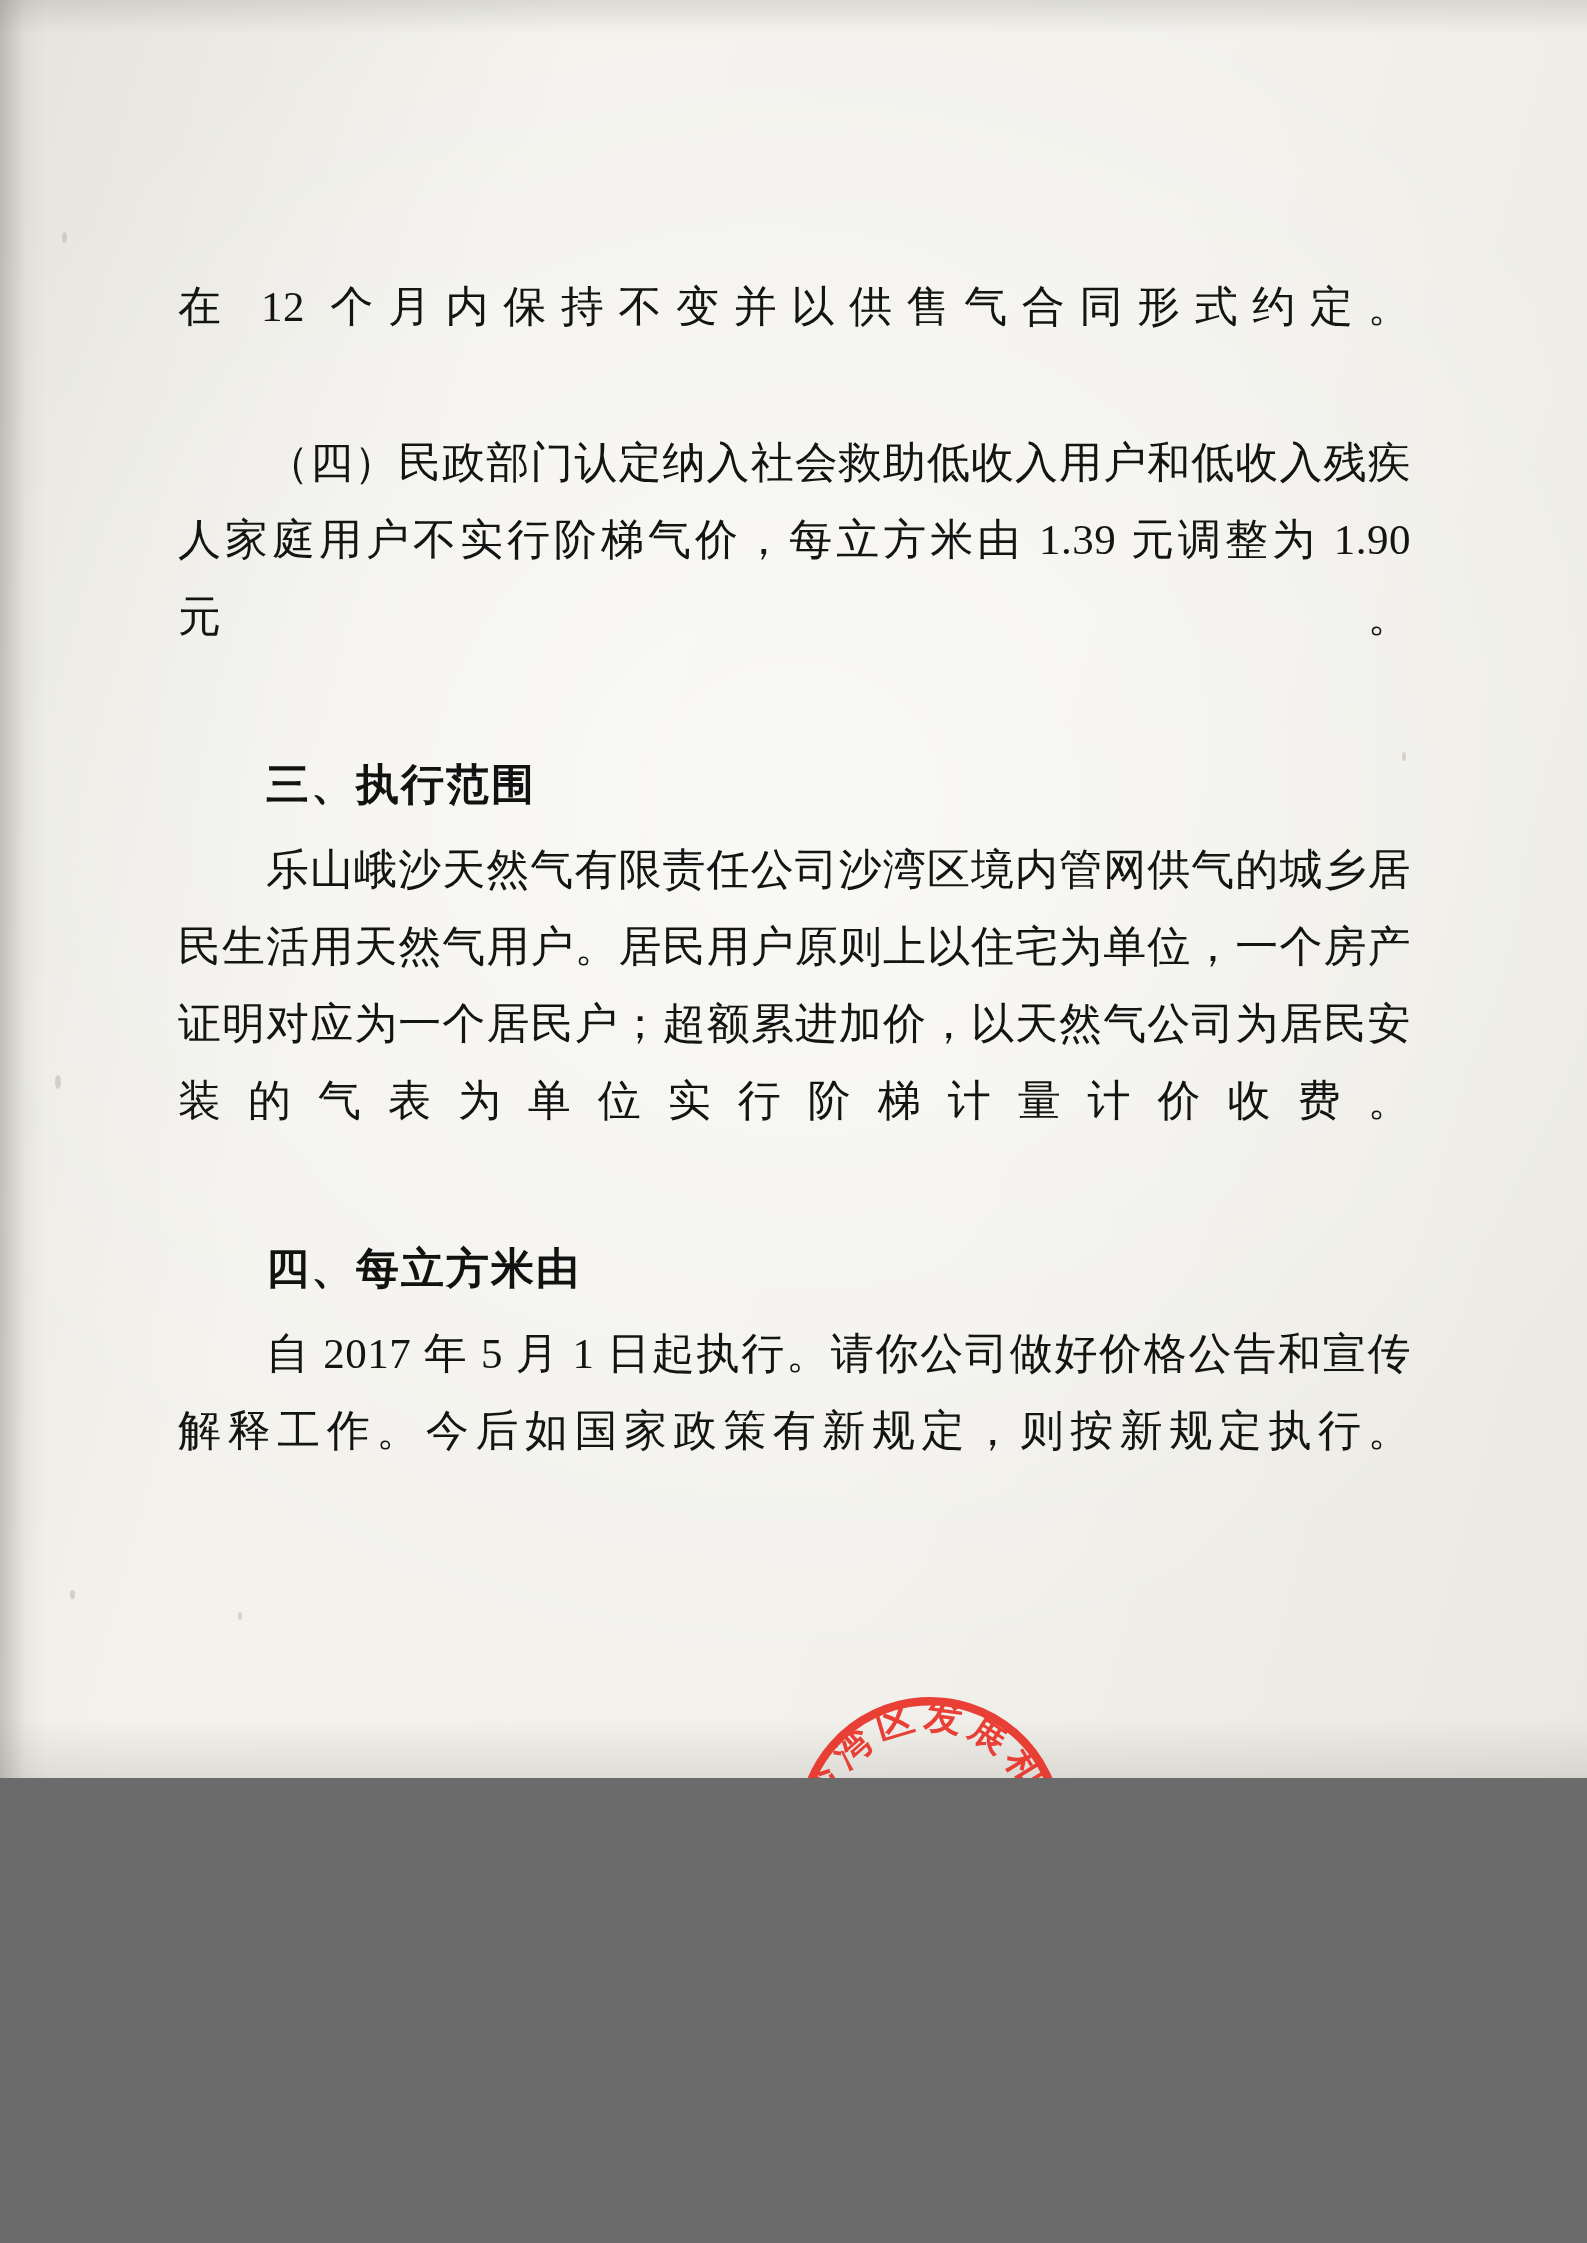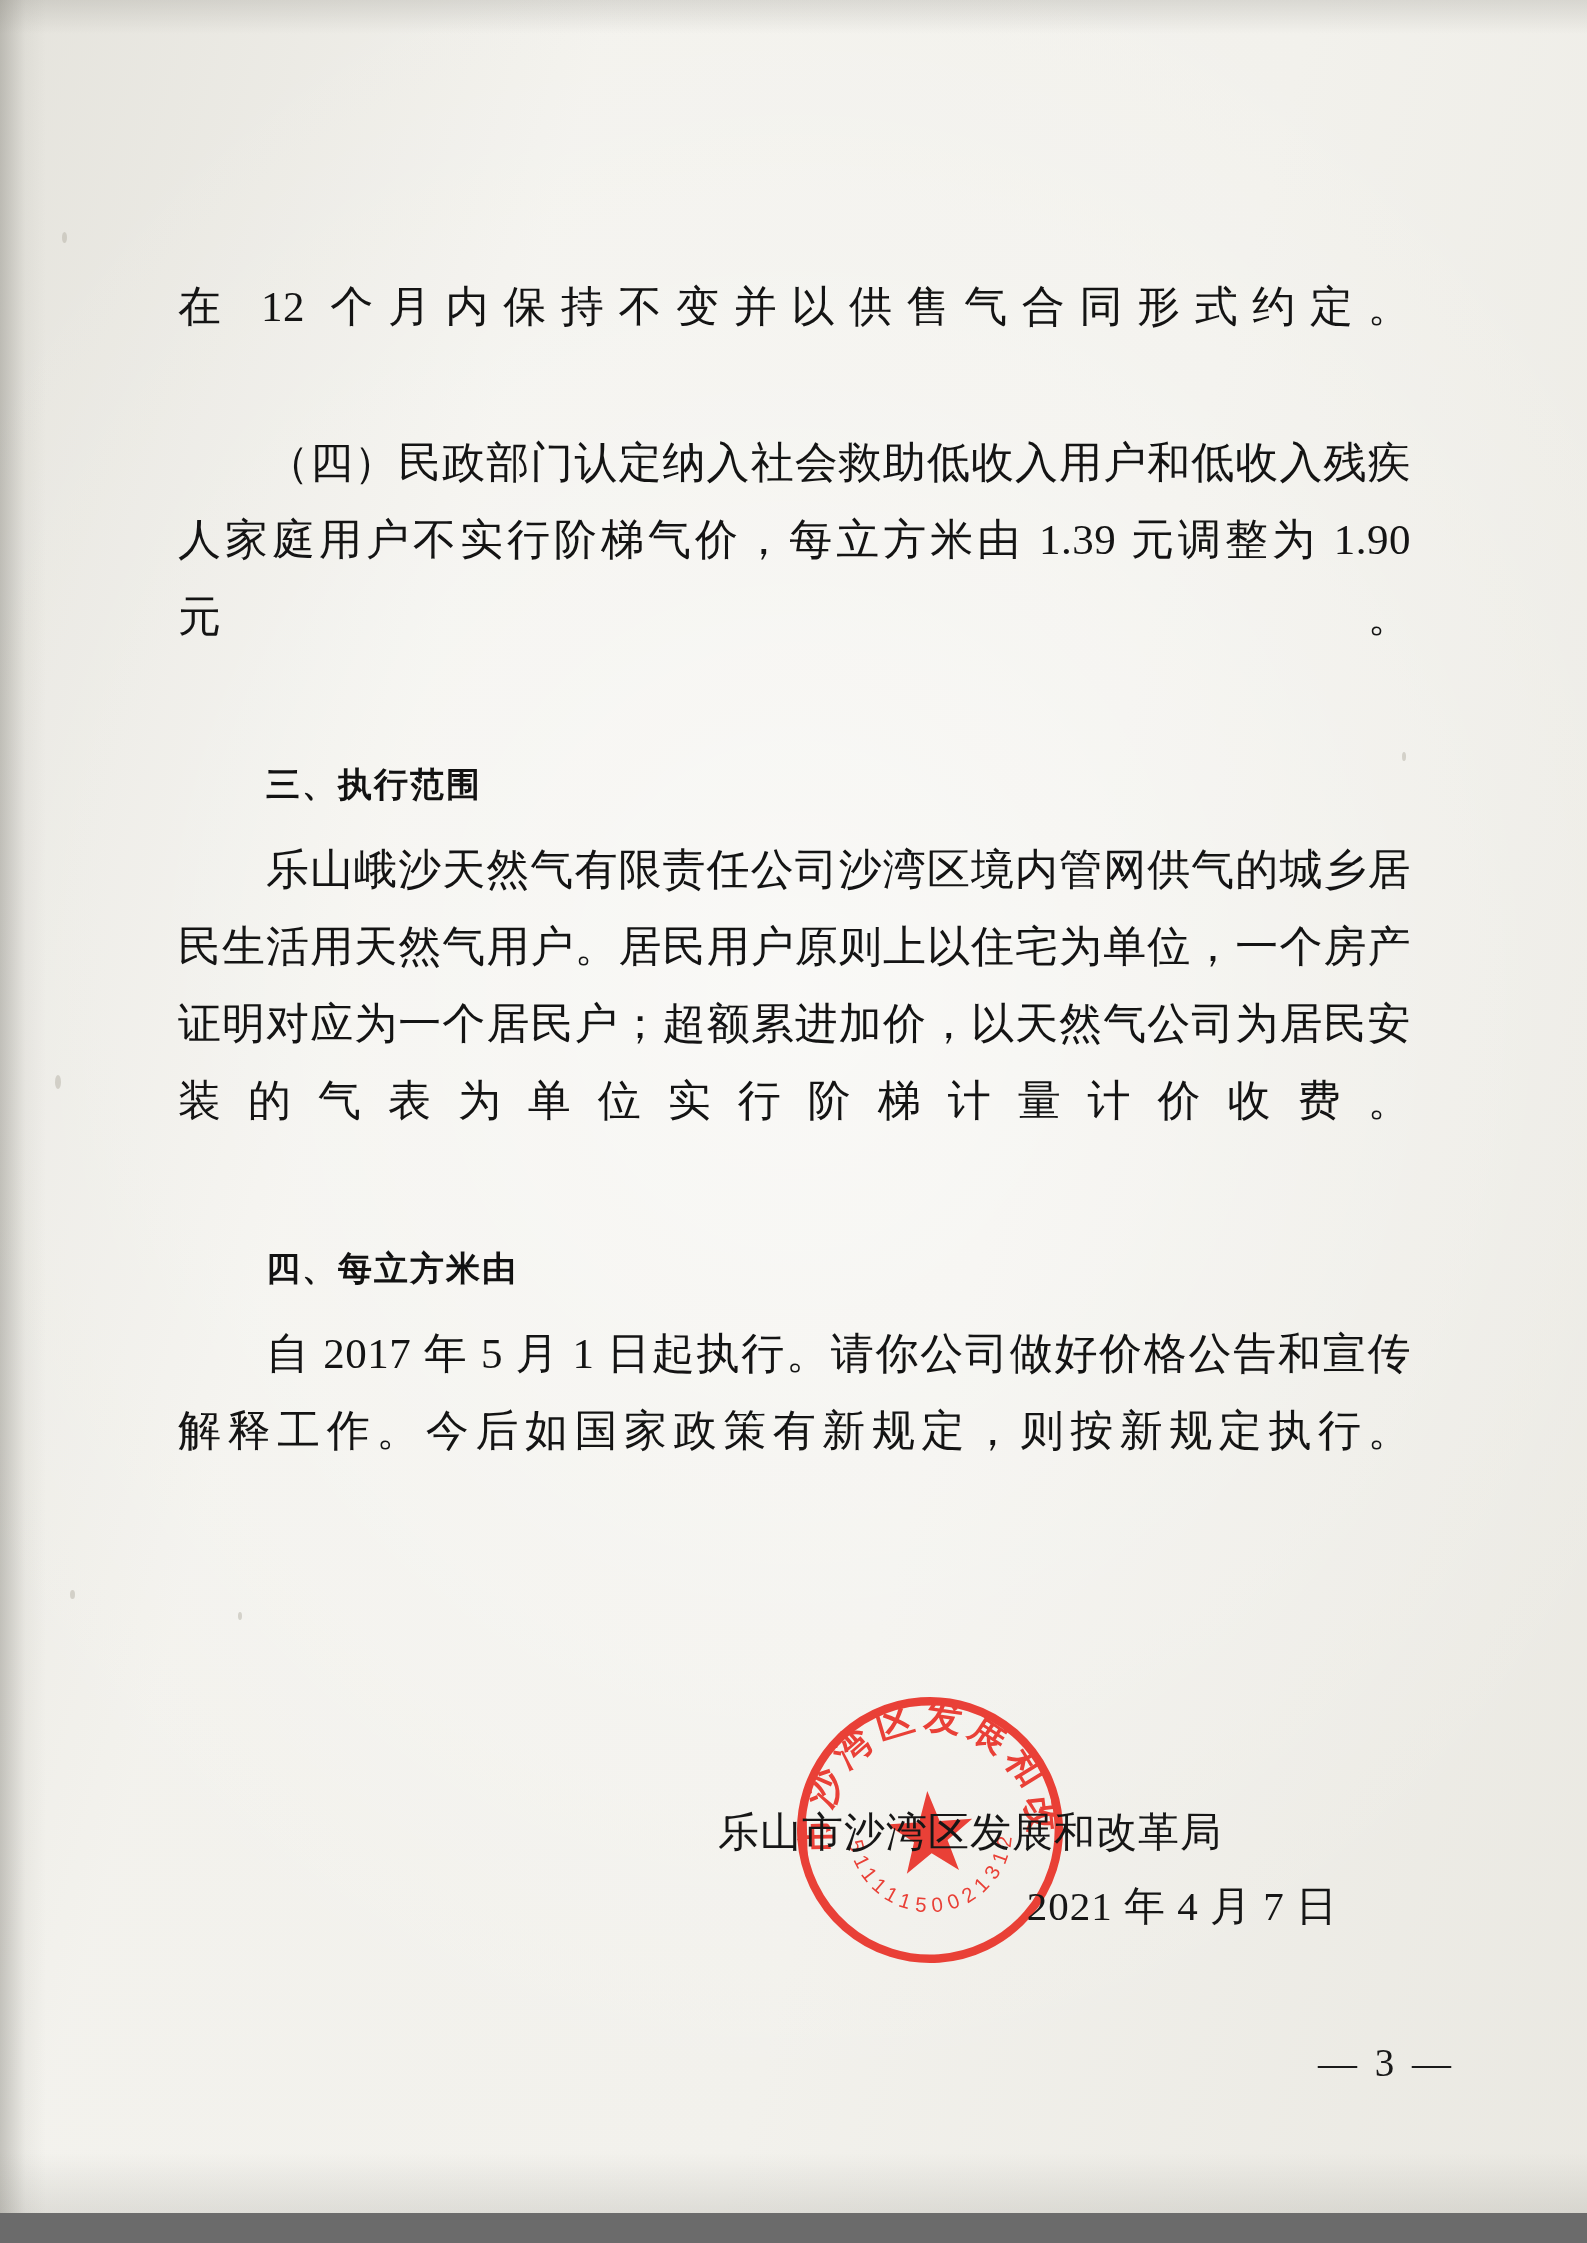--- a/index.html
+++ b/index.html
@@ -4,21 +4,21 @@
 <title>Document</title>
 <style>
   html, body {
     margin: 0;
     padding: 0;
     background: #6b6b6b;
   }
   .page {
     position: relative;
     width: 1587px;
-    height: 2213px;
+    height: 1778px;
     margin: 0 auto;
     background: #f2f1ec;
     overflow: hidden;
     font-family: "Liberation Serif", "DejaVu Serif", serif;
     color: #1a1a1a;
   }
   
   .paper-texture {
     position: absolute;
     inset: 0;
@@ -81,21 +81,21 @@
     text-indent: 0;
   }
   
   .para::after {
     content: "";
     display: inline-block;
     width: 100%;
   }
 
   .heading {
-    font-size: 34px;
+    font-size: 43px;
     line-height: 77px;
     font-weight: bold;
     text-indent: 88px;
     letter-spacing: 2px;
     margin: 14px 0 8px 0;
     font-family: "Liberation Sans", "DejaVu Sans", sans-serif;
     color: #121212;
   }
 
   .sign-block {

